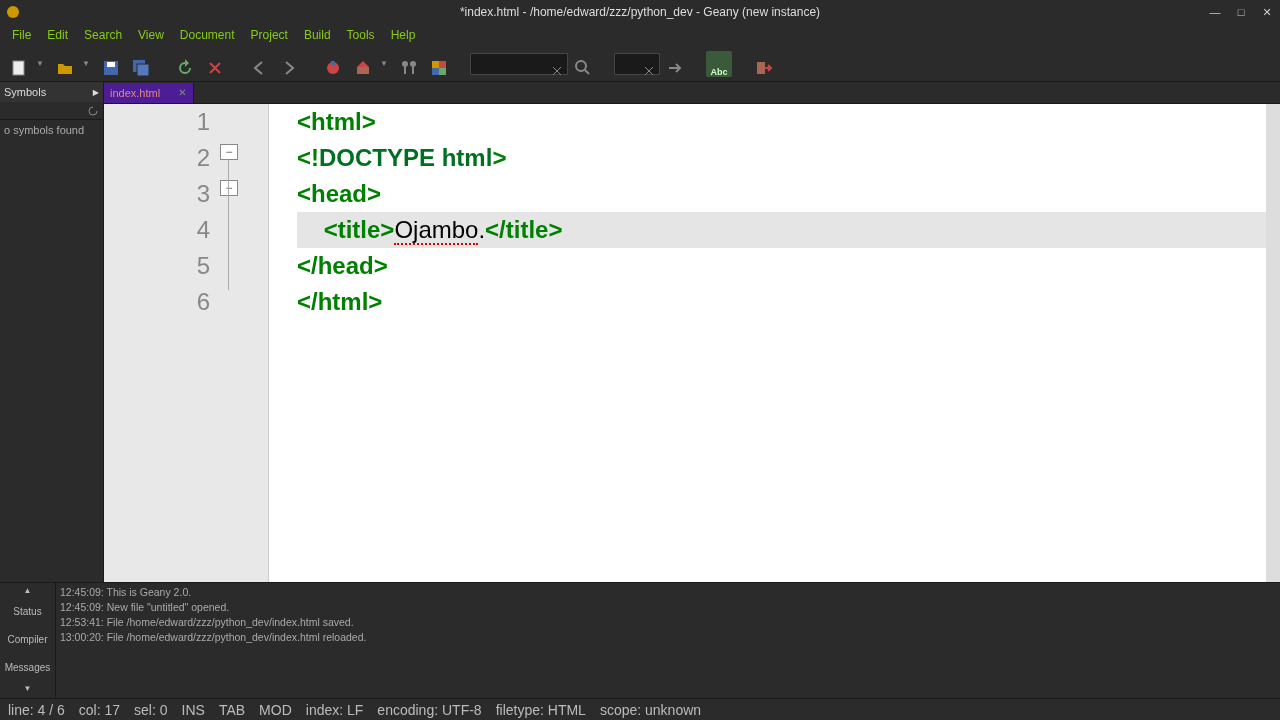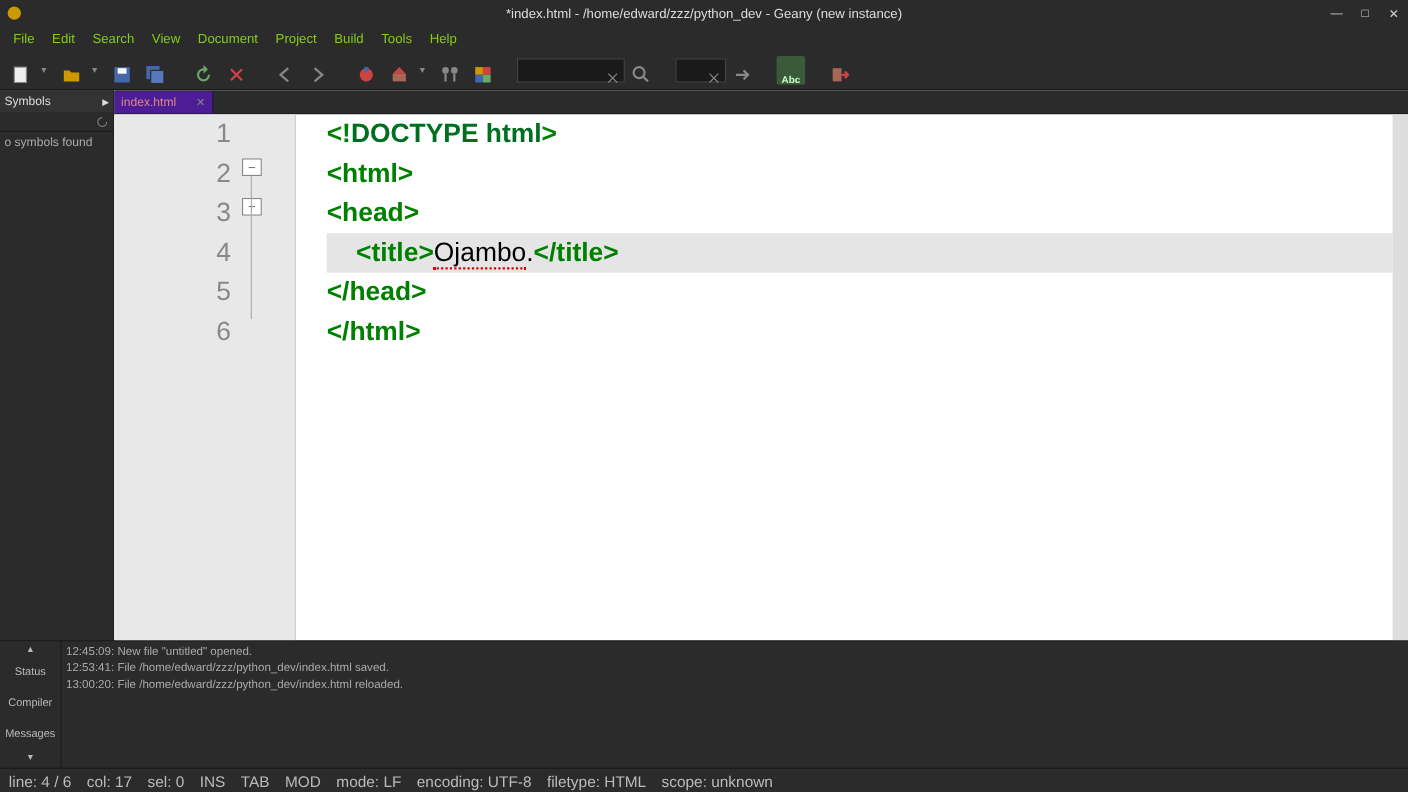--- a/index.html
+++ b/index.html
@@ -235,51 +235,52 @@
             <div class="gutter-line">5</div>
             <div class="gutter-line">6</div>
           </div>
         <div class="fold-area">
           <div class="fold-box" style="top:40px">−</div>
           <div class="fold-box" style="top:76px">−</div>
           <div class="fold-line" style="top:56px;height:130px"></div>
         </div>
       </div>
       <div class="code-content" id="code-content">
+          <div class="code-line"><span class="tag">&lt;html&gt;</span></div>
           <div class="code-line"><span class="tag">&lt;!</span><span class="kw">DOCTYPE</span><span class="txt"> </span><span class="kw">html</span><span class="tag">&gt;</span></div>
-          <div class="code-line"><span class="tag">&lt;html&gt;</span></div>
           <div class="code-line"><span class="tag">&lt;head&gt;</span></div>
           <div class="code-line current-line"><span class="txt">    </span><span class="tag">&lt;title&gt;</span><span class="txt squiggle">Ojambo</span><span class="txt">.</span><span class="tag">&lt;/title&gt;</span></div>
           <div class="code-line"><span class="tag">&lt;/head&gt;</span></div>
           <div class="code-line"><span class="tag">&lt;/html&gt;</span></div>
         </div>
       <div class="scrollbar-v"></div>
     </div>
   </div>
 </div>
 
 <div class="bottom-panel">
   <div class="bottom-tabs">
     <div class="bottom-tab arrow">▲</div>
     <div class="bottom-tab">Status</div>
     <div class="bottom-tab">Compiler</div>
     <div class="bottom-tab">Messages</div>
     <div class="bottom-tab arrow">▼</div>
   </div>
   <div class="bottom-content" id="messages">
+      <div>12:45:09: This is Geany 2.0.</div>
       <div>12:45:09: New file "untitled" opened.</div>
       <div>12:53:41: File /home/edward/zzz/python_dev/index.html saved.</div>
       <div>13:00:20: File /home/edward/zzz/python_dev/index.html reloaded.</div>
     </div>
 </div>
 
 <div class="statusbar">
   <span>line: 4 / 6</span>
   <span>col: 17</span>
   <span>sel: 0</span>
   <span>INS</span>
   <span>TAB</span>
   <span>MOD</span>
-  <span>mode: LF</span>
+  <span>index: LF</span>
   <span>encoding: UTF-8</span>
   <span>filetype: HTML</span>
   <span>scope: unknown</span>
 </div>
 
 </body></html>

